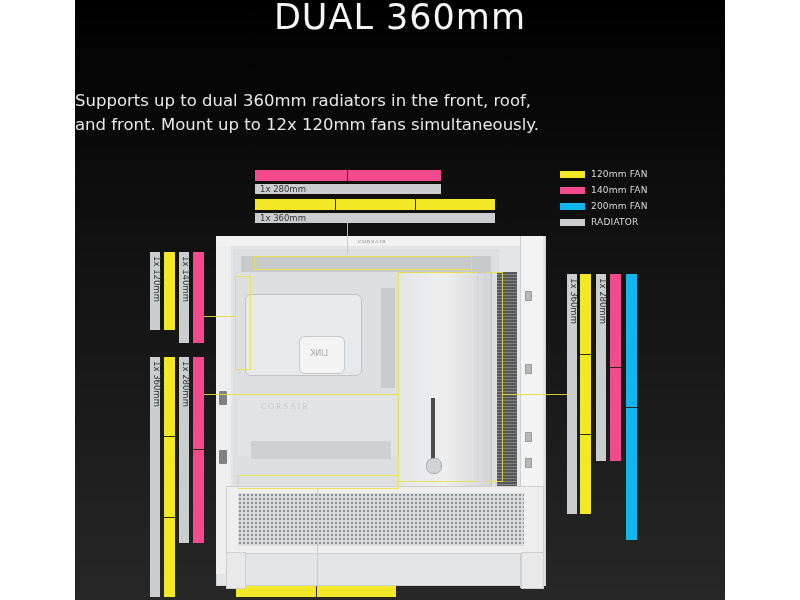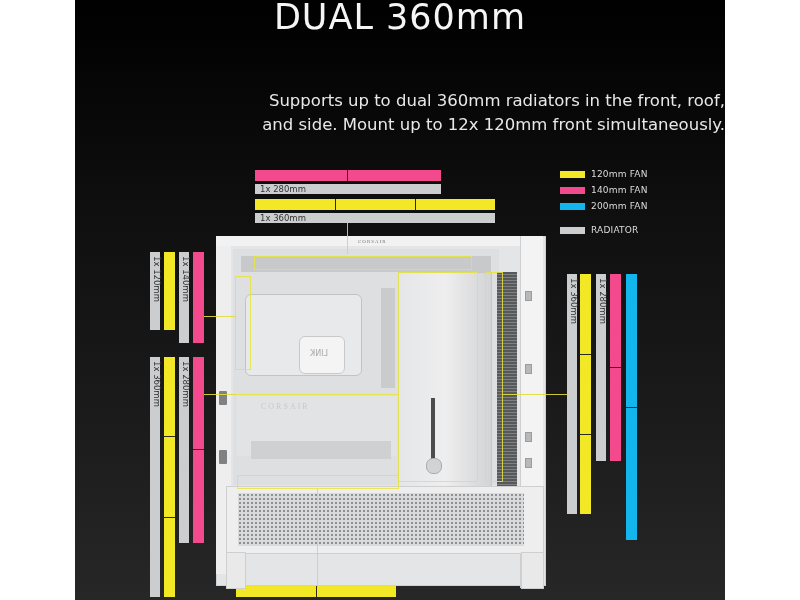--- a/index.html
+++ b/index.html
@@ -14,21 +14,21 @@
     overflow: hidden;
   }
   .title {
     position: absolute; left: 0; width: 650px; text-align: center;
     color: #f5f5f5; font-size: 35px; letter-spacing: 1px; line-height: 38px;
     font-family: "DejaVu Sans", sans-serif;
   }
   .t1 { top: -2px; }
   .t2 { top: 34px; }
   .sub {
-    position: absolute; left: 0; width: 650px; text-align: right;
+    position: absolute; left: 0; width: 650px; text-align: left;
     color: #e8e8e8; font-size: 16.5px; line-height: 24px;
     font-family: "DejaVu Sans", sans-serif;
   }
   .s1 { top: 89px; }
   .s2 { top: 113px; }
 
   .bar { position: absolute; box-sizing: border-box; }
   .yel { background: #f2e825; }
   .pink { background: #f24a8c; }
   .cyan { background: #13b6ec; }
@@ -73,36 +73,36 @@
   .vent { position: absolute; background: #c3c4c5; border-radius: 1px; }
   .tab { position: absolute; background: #b6b8b9; border: 1px solid #9a9c9d; box-sizing: border-box; }
 </style>
 </head>
 <body>
 
 <div class="panel">
 
   <div class="title t1">DUAL 360mm</div>
   <div class="sub s1">Supports up to dual 360mm radiators in the front, roof,</div>
-  <div class="sub s2">and side. Mount up to 12x 120mm front simultaneously.</div>
+  <div class="sub s2">and front. Mount up to 12x 120mm fans simultaneously.</div>
 
   <div>
     <div class="legend-row" style="left:485px; top:169px;">
       <div class="swatch yel"></div>
       <span class="legend-label">120mm FAN</span>
     </div>
     <div class="legend-row" style="left:485px; top:185px;">
       <div class="swatch pink"></div>
       <span class="legend-label">140mm FAN</span>
     </div>
     <div class="legend-row" style="left:485px; top:201px;">
       <div class="swatch cyan"></div>
       <span class="legend-label">200mm FAN</span>
     </div>
-    <div class="legend-row" style="left:485px; top:217px;margin-top:8px;">
+    <div class="legend-row" style="left:485px; top:217px;">
       <div class="swatch gray"></div>
       <span class="legend-label">RADIATOR</span>
     </div>
   </div>
 
   <div class="bar pink" style="left:180px; top:170px; width:186px; height:11px;">
     <div class="seg hseg" style="left:92px;"></div>
   </div>
   <div class="bar gray" style="left:180px; top:184px; width:186px; height:10px;">
     <span class="lbl-h">1x 280mm</span>

